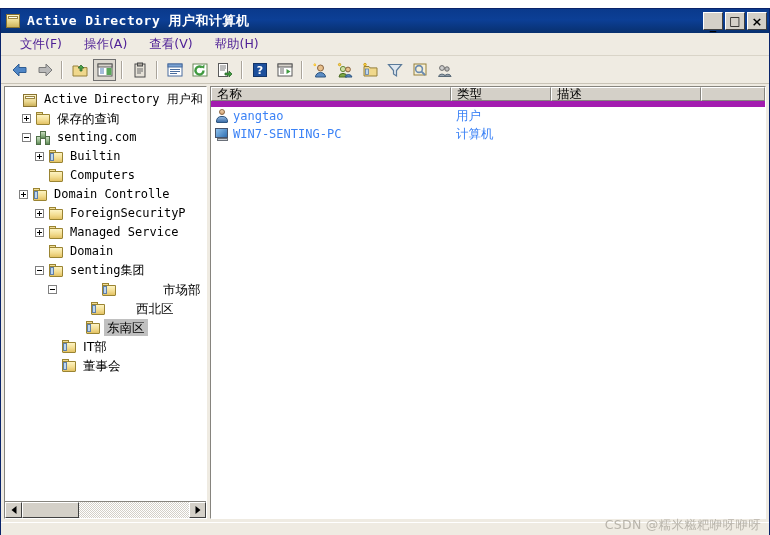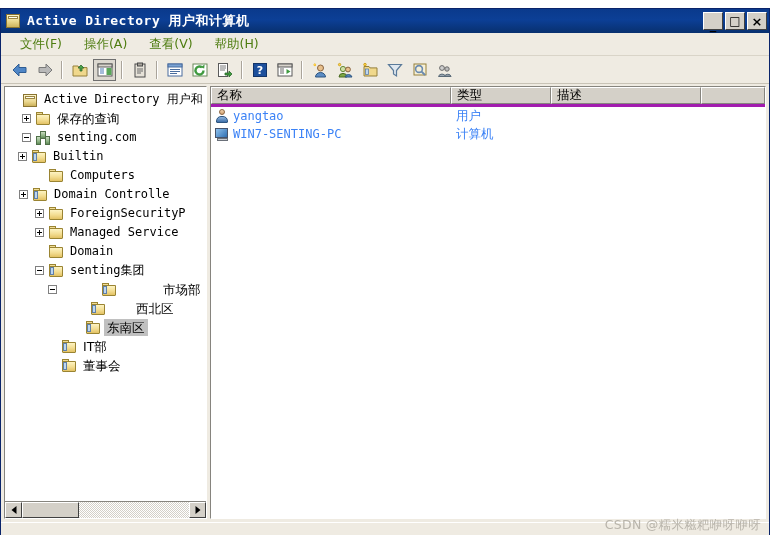--- a/index.html
+++ b/index.html
@@ -102,21 +102,21 @@
     border-bottom: 1px solid #d9d4c8;
     display: flex;
     align-items: center;
     padding-left: 8px;
     box-sizing: border-box;
   }
   .menu-item {
     padding: 18px 11px;
     font-family: "DejaVu Sans", sans-serif;
     font-size: 12.5px;
-    color: #4d7c0f;
+    color: #4c1d95;
     cursor: default;
     white-space: nowrap;
   }
 
   
   #toolbar {
     height: 28px;
     min-height: 28px;
     background: #efebe2;
     display: flex;
@@ -339,21 +339,21 @@
     display: flex;
     flex-direction: column;
     min-width: 0;
     overflow: hidden;
   }
   #col-header {
     height: 20px;
     min-height: 20px;
     display: flex;
     background: #a16207;
-    border-bottom: 3px solid #a21caf;
+    border-bottom: 6px solid #a21caf;
     box-sizing: border-box;
   }
   .col-h {
     background: #d4d0c8;
     border-top: 1px solid #ffffff;
     border-left: 1px solid #ffffff;
     border-right: 1px solid #86847e;
     border-bottom: 1px solid #86847e;
     box-sizing: border-box;
     display: flex;
@@ -611,21 +611,21 @@
           </div>
           <div class="tree-row" style="padding-left: 17px;">
             <span class="tw-expander"></span>
             <span class="ico ico-domain">
               <span class="d-c"></span>
               <span class="d-a"></span>
               <span class="d-b"></span>
             </span>
             <span class="tree-label">senting.com</span>
           </div>
-          <div class="tree-row" style="padding-left: 13px; text-align: center;">
+          <div class="tree-row" style="padding-left: 30px; text-align: center;">
             <span class="tw-expander plus"></span>
             <span class="ico ico-folder ico-ou">
               <span class="f-tab"></span>
               <span class="f-back"></span>
               <span class="f-badge"></span>
             </span>
             <span class="tree-label">Builtin</span>
           </div>
           <div class="tree-row" style="padding-left: 30px;">
             <span class="tw-spacer"></span>

